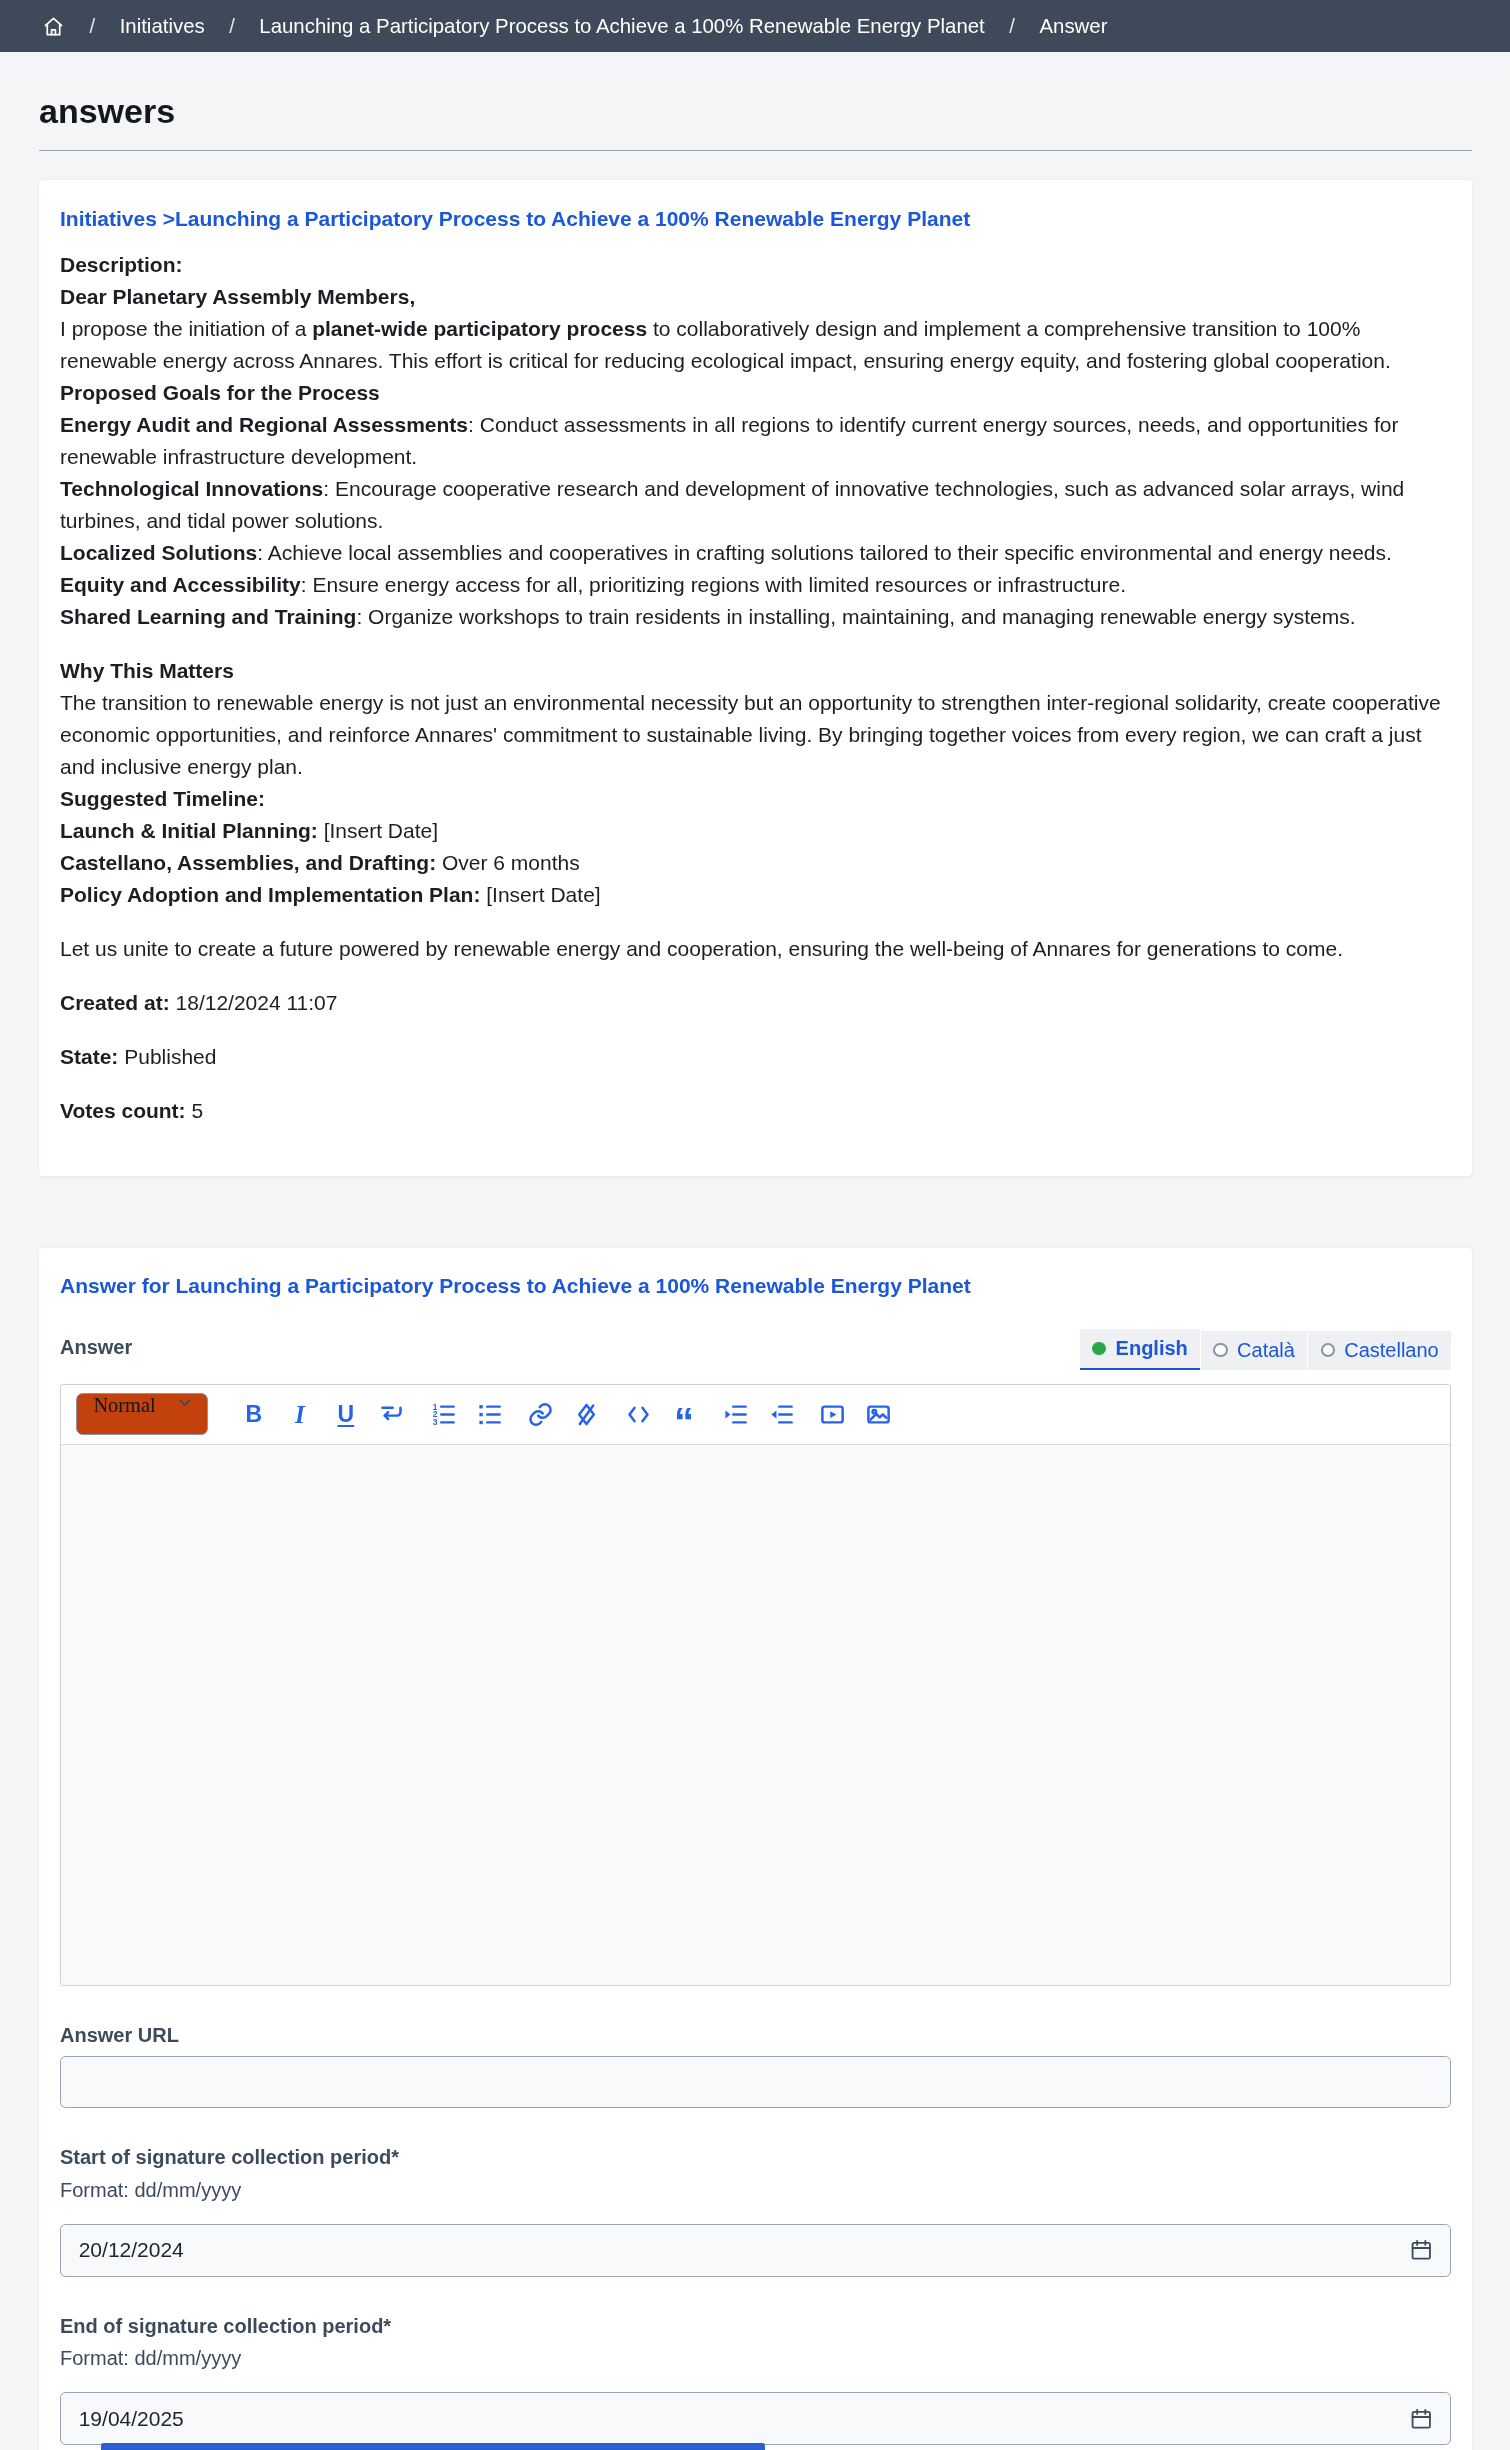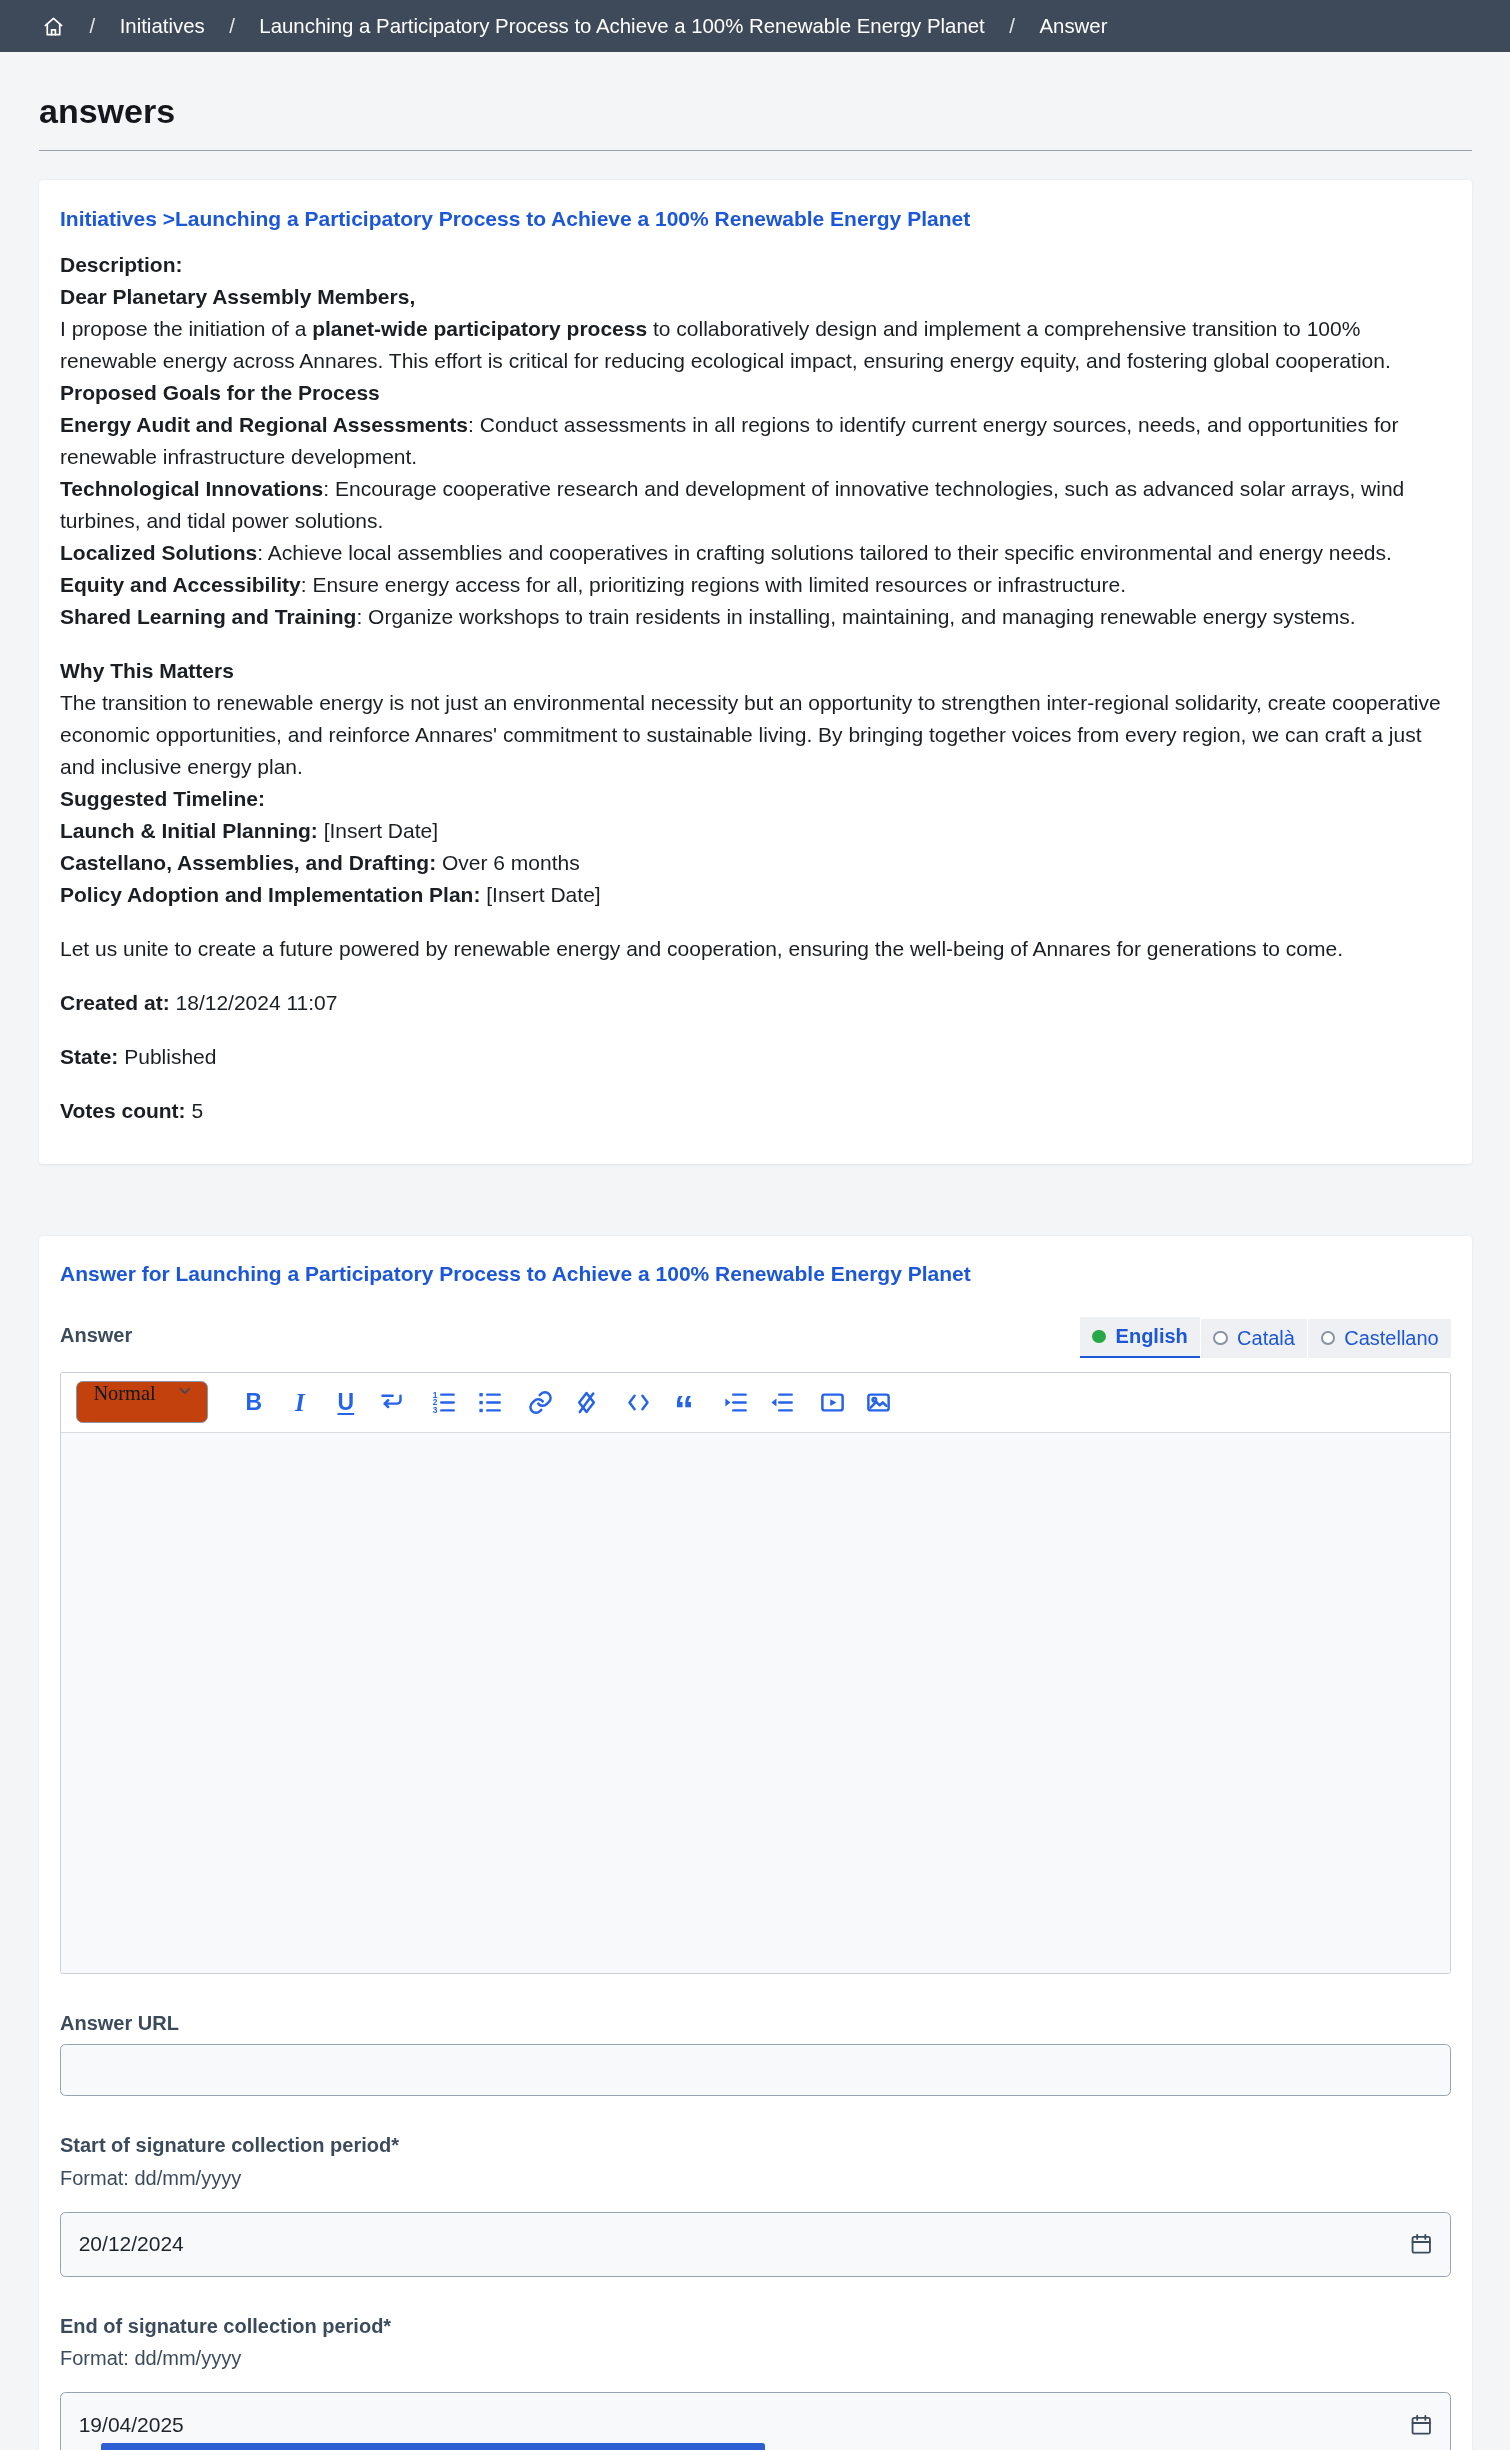--- a/index.html
+++ b/index.html
@@ -11,21 +11,21 @@
   
   .topbar{height:52px;background:#3e4a59;display:flex;align-items:center;padding:0 42px;box-sizing:border-box}
   .crumbs{display:flex;align-items:center;gap:24.5px;font-size:20.4px;color:#fff;white-space:nowrap}
   .crumb-home{display:flex;align-items:center;cursor:pointer}
   .crumb{color:#fff;cursor:pointer}
   .crumb-sep{color:rgba(255,255,255,.85)}
   
   main{padding:0 39px}
   h1{font-size:34px;font-weight:700;color:#14181d;margin:40px 0 19px 0}
   .rule{border:none;border-top:1.4px solid #9aa1ab;margin:0 0 29px 0}
-  .card{background:#fff;border-radius:4.1px;box-shadow:0 0.7px 2.7px rgba(20,30,40,.07);padding:27px 21px 37px;box-sizing:border-box}
+  .card{background:#fff;border-radius:4.1px;box-shadow:0 0.7px 2.7px rgba(20,30,40,.07);padding:27px 21px 49px;box-sizing:border-box}
   .card-link{display:block;color:#1b57d8;font-weight:700;font-size:21px;text-decoration:none;cursor:pointer}
   
   .desc{margin-top:17.7px;font-size:21px;line-height:32px;color:#1b1f24}
   .desc p{margin:0}
   .desc p.blank{height:22px}
   .desc .b{font-weight:700}
   
   .card2{margin-top:72px;padding:26px 21px 23px}
   .answer-row{display:flex;justify-content:space-between;align-items:flex-end;margin-top:31px}
   .field-label{font-size:20px;font-weight:700;color:#3c4b5c}
@@ -50,21 +50,21 @@
   .tb-letter.ul{text-decoration:underline;text-decoration-thickness:2px;text-underline-offset:3.4px}
   .tb-quote{font-size:40px;font-weight:700;color:#2563eb;line-height:.5;margin-top:15px}
   .editor-content{height:540px;background:#f8f9fb;border-radius:0 0 2.7px 2.7px;cursor:text}
   
   .section-label{display:block;margin-top:38px}
   .hint{font-size:20px;color:#3c4b5c;margin-top:9.5px}
   .text-input{display:block;width:100%;box-sizing:border-box;height:52px;margin-top:9.5px;
        background:#f8f9fb;border:1.4px solid #99a3b0;border-radius:5.5px;
        font-size:21px;color:#1d242c;padding:0 17.7px;font-family:"Liberation Sans",sans-serif;outline:none}
   .date-wrap{position:relative;margin-top:22px}
-  .date-wrap .text-input{margin-top:16px;height:65px}
+  .date-wrap .text-input{margin-top:16px;height:53px}
   .cal{position:absolute;right:17.7px;top:50%;transform:translateY(-50%);display:flex;cursor:pointer}
   
   .submit-sliver{position:absolute;left:101px;bottom:0;width:664px;height:6.8px;background:#2c5fd4;border-radius:2.7px 2.7px 0 0;cursor:pointer}
 </style>
 </head>
 <body>
 
 <header class="topbar">
   <nav class="crumbs">
     <span class="crumb-home">

